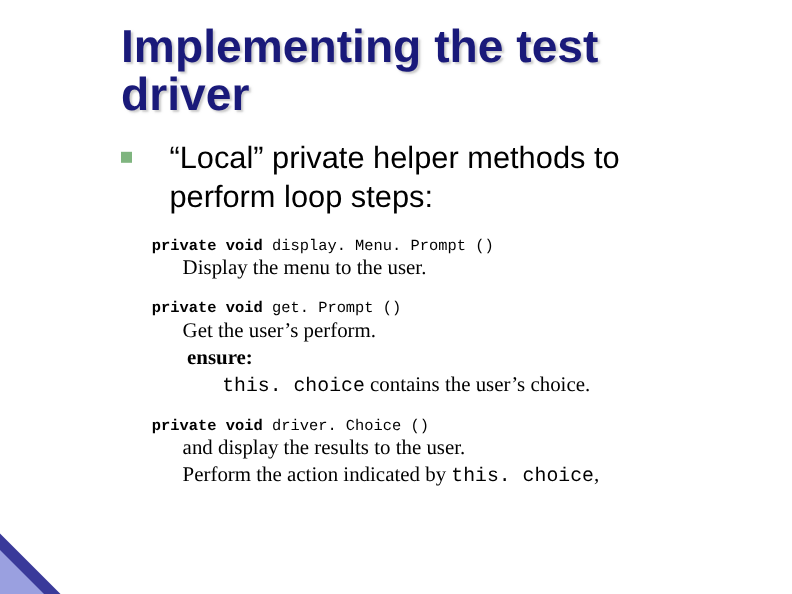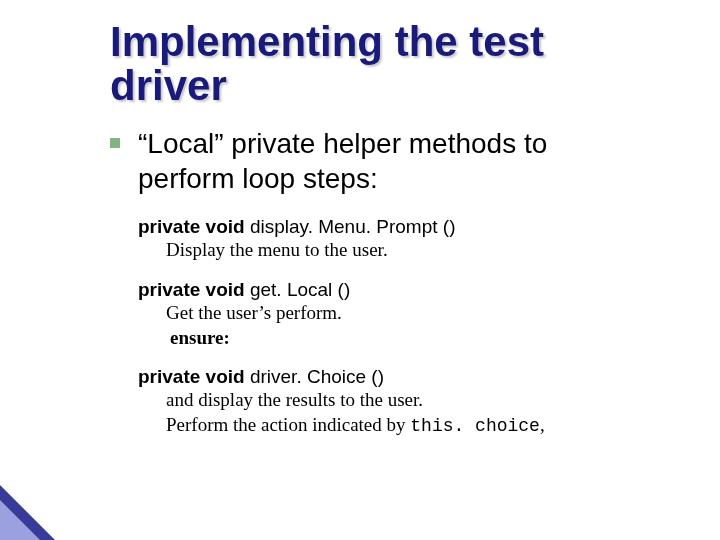--- a/index.html
+++ b/index.html
@@ -20,20 +20,21 @@
     font-weight: bold;
     color: #1a1a7a;
     line-height: 1.05;
     margin: 0 0 18px 0;
     text-shadow: 2px 2px 2px rgba(150,150,150,0.5);
   }
   .bullet-row {
     display: flex;
     align-items: flex-start;
     margin-bottom: 20px;
+    gap: 16px;
   }
   .bullet-square {
     width: 10px;
     height: 10px;
     background: #7fb57f;
     margin-top: 12px;
     margin-right: 18px;
     flex-shrink: 0;
   }
   .bullet-text {
@@ -41,23 +42,23 @@
     color: #000;
     line-height: 1.25;
   }
   .method-block {
     margin-left: 28px;
     margin-bottom: 16px;
     font-size: 18px;
     color: #000;
   }
   .sig {
-    font-family: Liberation Sans, sans-serif;
+    font-family: Liberation Mono, monospace;
     font-weight: bold;
-    font-size: 19px;
+    font-size: 14px;
   }
   .sig .plain {
     font-weight: normal;
   }
   .desc {
     font-family: "Times New Roman", Times, serif;
     font-size: 19px;
     margin-left: 28px;
     line-height: 1.3;
   }
@@ -100,23 +101,24 @@
     <div class="bullet-square"></div>
     <div class="bullet-text">“Local” private helper methods to perform loop steps:</div>
   </div>
 
   <div id="methods">
       <div class="method-block">
         <div class="sig"><span>private void </span><span class="plain">display. Menu. Prompt ()</span></div>
         <div class="desc">Display the menu to the user.</div>
       </div>
       <div class="method-block">
-        <div class="sig"><span>private void </span><span class="plain">get. Local ()</span></div>
+        <div class="sig"><span>private void </span><span class="plain">get. Prompt ()</span></div>
         <div class="desc">Get the user’s perform.</div>
         <div class="desc sub1"><span class="bold">ensure:</span></div>
+        <div class="desc sub2"><span class="mono">this. choice</span>  contains the user’s choice.</div>
       </div>
       <div class="method-block">
         <div class="sig"><span>private void </span><span class="plain">driver. Choice ()</span></div>
         <div class="desc">and display the results to the user.</div>
         <div class="desc">Perform the action indicated by <span class="mono">this. choice</span>,</div>
       </div>
     </div>
 </div>
 
 <div class="corner"></div>

